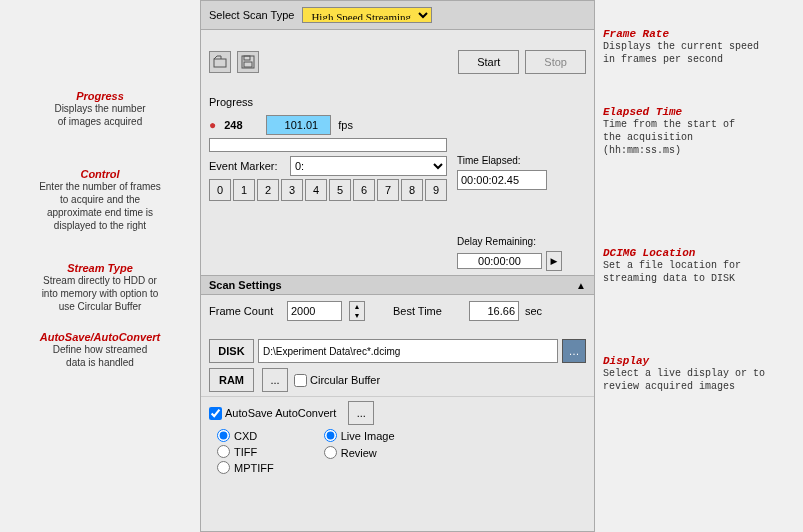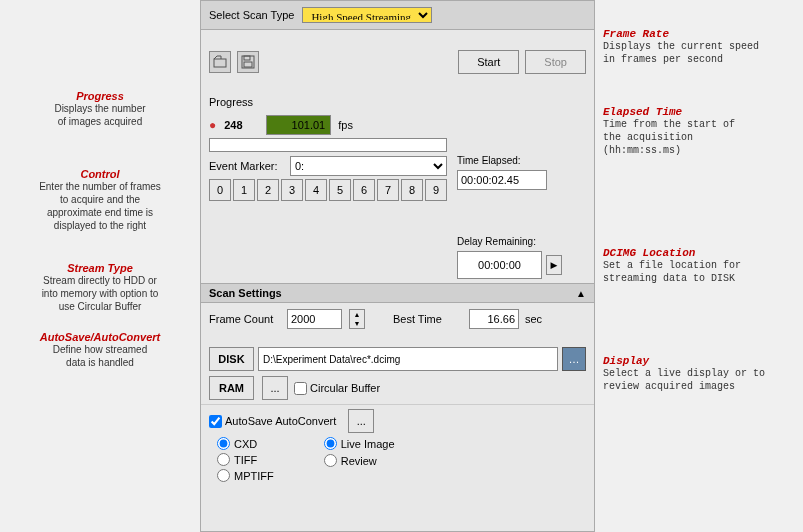--- a/index.html
+++ b/index.html
@@ -121,22 +121,22 @@
       font-size: 11px;
       font-weight: bold;
       min-width: 30px;
     }
     .fps-input {
       width: 65px;
       height: 20px;
       border: 1px solid #888;
       text-align: right;
       font-size: 11px;
-      padding: 1px 5px;
-      background: #4d7c0f;
+      padding: 1px 12px;
+      background: #7dd3fc;
     }
     .fps-label {
       font-size: 11px;
     }
     .time-row {
       display: flex;
       align-items: center;
       gap: 6px;
     }
     .time-label {
@@ -399,21 +399,21 @@
       border: 1px solid #888;
       width: 100%;
     }
     .delay-row {
       display: flex;
       align-items: center;
       gap: 4px;
     }
     .delay-val {
       width: 85px;
-      height: 28px;
+      height: 16px;
       border: 1px solid #888;
       font-size: 11px;
       text-align: center;
       background: white;
     }
     .play-btn {
       width: 16px;
       height: 20px;
       background: #e8e8e8;
       border: 1px solid #888;

